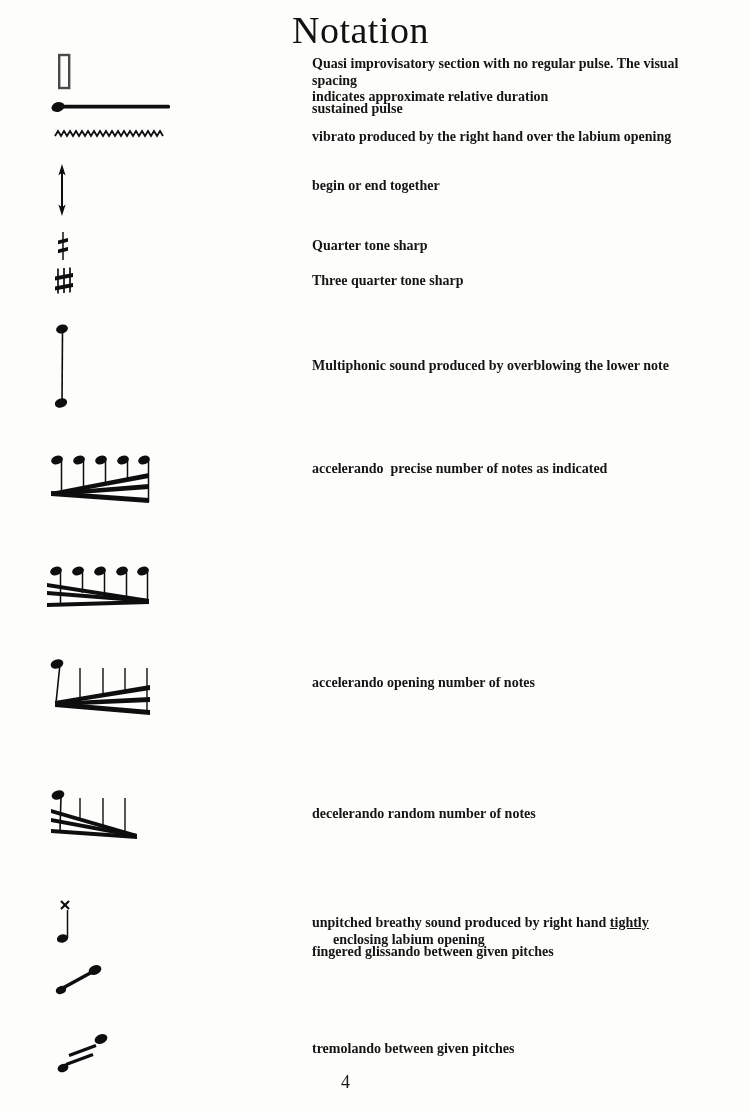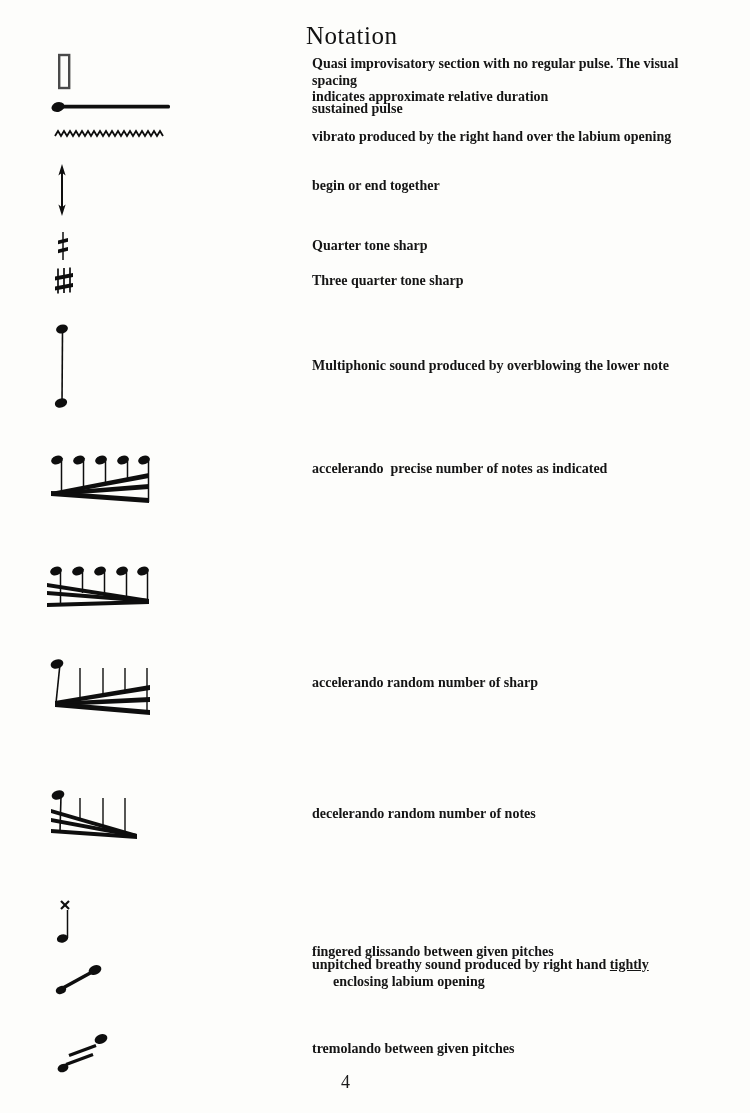--- a/index.html
+++ b/index.html
@@ -7,21 +7,21 @@
     width:750px;height:1113px;
     background:#fdfdfb;
     font-family:"Liberation Serif", serif;
     color:#161616;
     position:relative;
     overflow:hidden;
   }
   .sheet{position:absolute;inset:0;}
   .title{
     position:absolute;left:292px;top:8px;
-    font-size:25px;font-weight:400;margin:14px;
+    font-size:38px;font-weight:400;margin:0;
     letter-spacing:0.5px;color:#111;
   }
   .sym{position:absolute;line-height:0;}
   .desc{
     position:absolute;left:312px;width:410px;
     font-size:14px;line-height:16.5px;
     white-space:pre-line;color:#151515;font-weight:bold;
   }
   .desc .u{text-decoration:underline;}
   .desc .line2{display:block;margin-left:21px;}
@@ -144,21 +144,21 @@
       <polygon class="ink" points="9,46 104,41 104,46 9,50"></polygon>
       <polygon class="ink" points="9,46 104,54 104,59 9,51"></polygon>
       <ellipse class="ink" cx="11" cy="8" rx="6.5" ry="4.6" transform="rotate(-18 11 8)"></ellipse>
       <line class="stroke" stroke-width="1.6" x1="14" y1="8" x2="10" y2="47"></line>
       <line class="stroke" stroke-width="1.4" x1="34" y1="12" x2="34" y2="45"></line>
       <line class="stroke" stroke-width="1.4" x1="57" y1="12" x2="57" y2="41"></line>
       <line class="stroke" stroke-width="1.4" x1="79" y1="12" x2="79" y2="37"></line>
       <line class="stroke" stroke-width="1.4" x1="101" y1="12" x2="101" y2="58"></line>
     </svg>
   </div>
-  <div class="desc" style="top:675px">accelerando random number of sharp</div>
+  <div class="desc" style="top:675px">accelerando opening number of notes</div>
 
   <div class="sym" style="left:47px;top:787px">
     <svg width="95" height="62" viewBox="0 0 95 62">
       <polygon class="ink" points="4,22 90,47 90,51 4,26"></polygon>
       <polygon class="ink" points="4,31 90,47 90,51 4,35"></polygon>
       <polygon class="ink" points="4,42 90,48 90,52 4,46"></polygon>
       <ellipse class="ink" cx="11" cy="8" rx="6.5" ry="4.6" transform="rotate(-18 11 8)"></ellipse>
       <line class="stroke" stroke-width="1.6" x1="14" y1="9" x2="13" y2="44"></line>
       <line class="stroke" stroke-width="1.4" x1="33" y1="11" x2="33" y2="33"></line>
       <line class="stroke" stroke-width="1.4" x1="56" y1="11" x2="56" y2="40"></line>
@@ -168,21 +168,21 @@
   <div class="desc" style="top:806px">decelerando random number of notes</div>
 
   <div class="sym" style="left:55px;top:898px">
     <svg width="20" height="46" viewBox="0 0 20 46">
       <line class="stroke" stroke-width="2.2" x1="6" y1="3" x2="14" y2="11"></line>
       <line class="stroke" stroke-width="2.2" x1="14" y1="3" x2="6" y2="11"></line>
       <line class="stroke" stroke-width="1.5" x1="12.5" y1="12" x2="12.5" y2="40"></line>
       <ellipse class="ink" cx="7.5" cy="40.5" rx="5.7" ry="4.1" transform="rotate(-15 7.5 40.5)"></ellipse>
     </svg>
   </div>
-  <div class="desc" style="top:957px"><span>unpitched breathy sound produced by right hand </span><span class="u">tightly</span><span class="line2">enclosing labium opening</span></div>
+  <div class="desc" style="top:915px"><span>unpitched breathy sound produced by right hand </span><span class="u">tightly</span><span class="line2">enclosing labium opening</span></div>
 
   <div class="sym" style="left:53px;top:961px">
     <svg width="52" height="36" viewBox="0 0 52 36">
       <ellipse class="ink" cx="8" cy="29" rx="5.4" ry="3.9" transform="rotate(-22 8 29)"></ellipse>
       <line class="stroke" stroke-width="3.6" x1="9" y1="27.5" x2="40" y2="10.5"></line>
       <ellipse class="ink" cx="42" cy="9" rx="6.6" ry="4.7" transform="rotate(-22 42 9)"></ellipse>
     </svg>
   </div>
   <div class="desc" style="top:944px">fingered glissando between given pitches</div>
 

